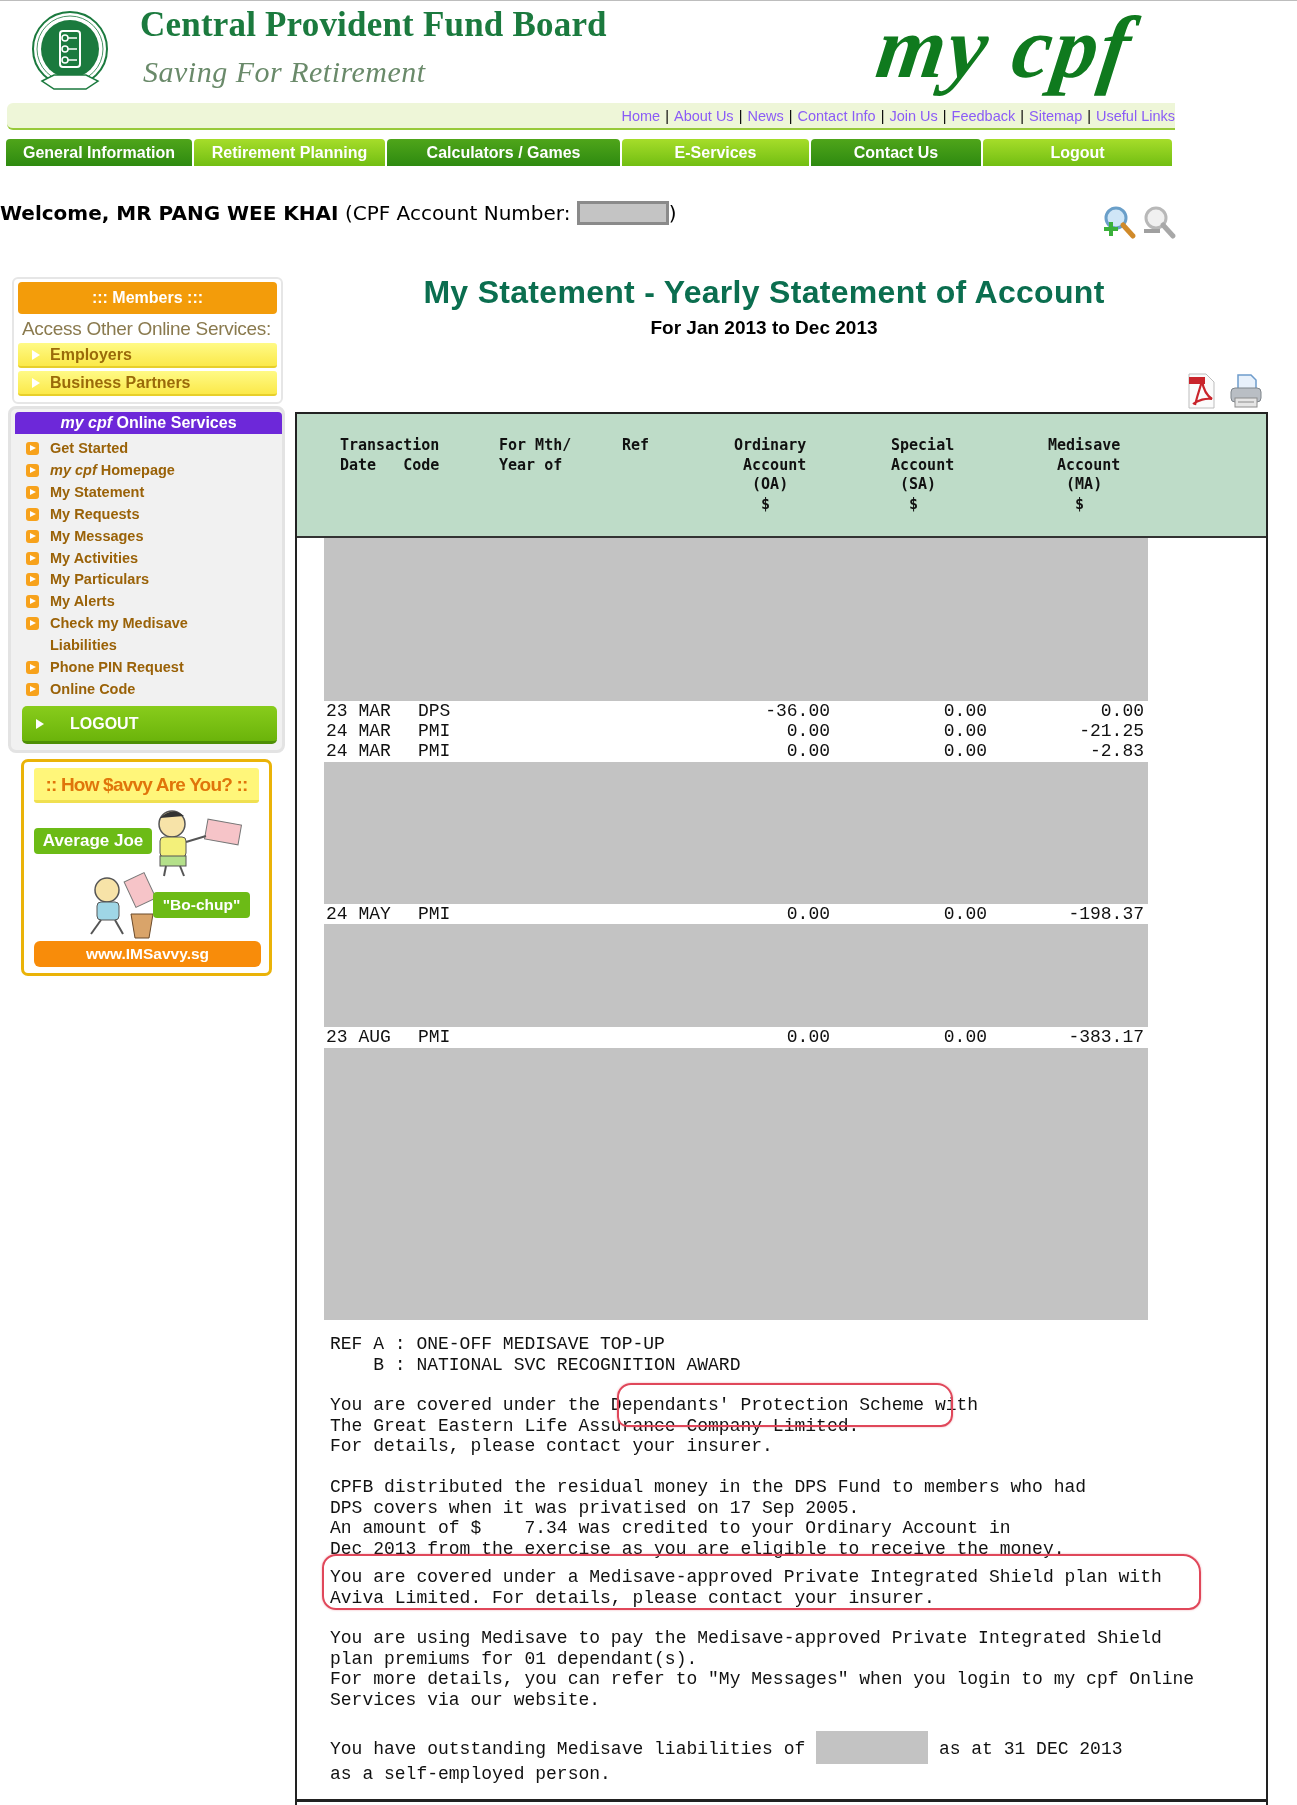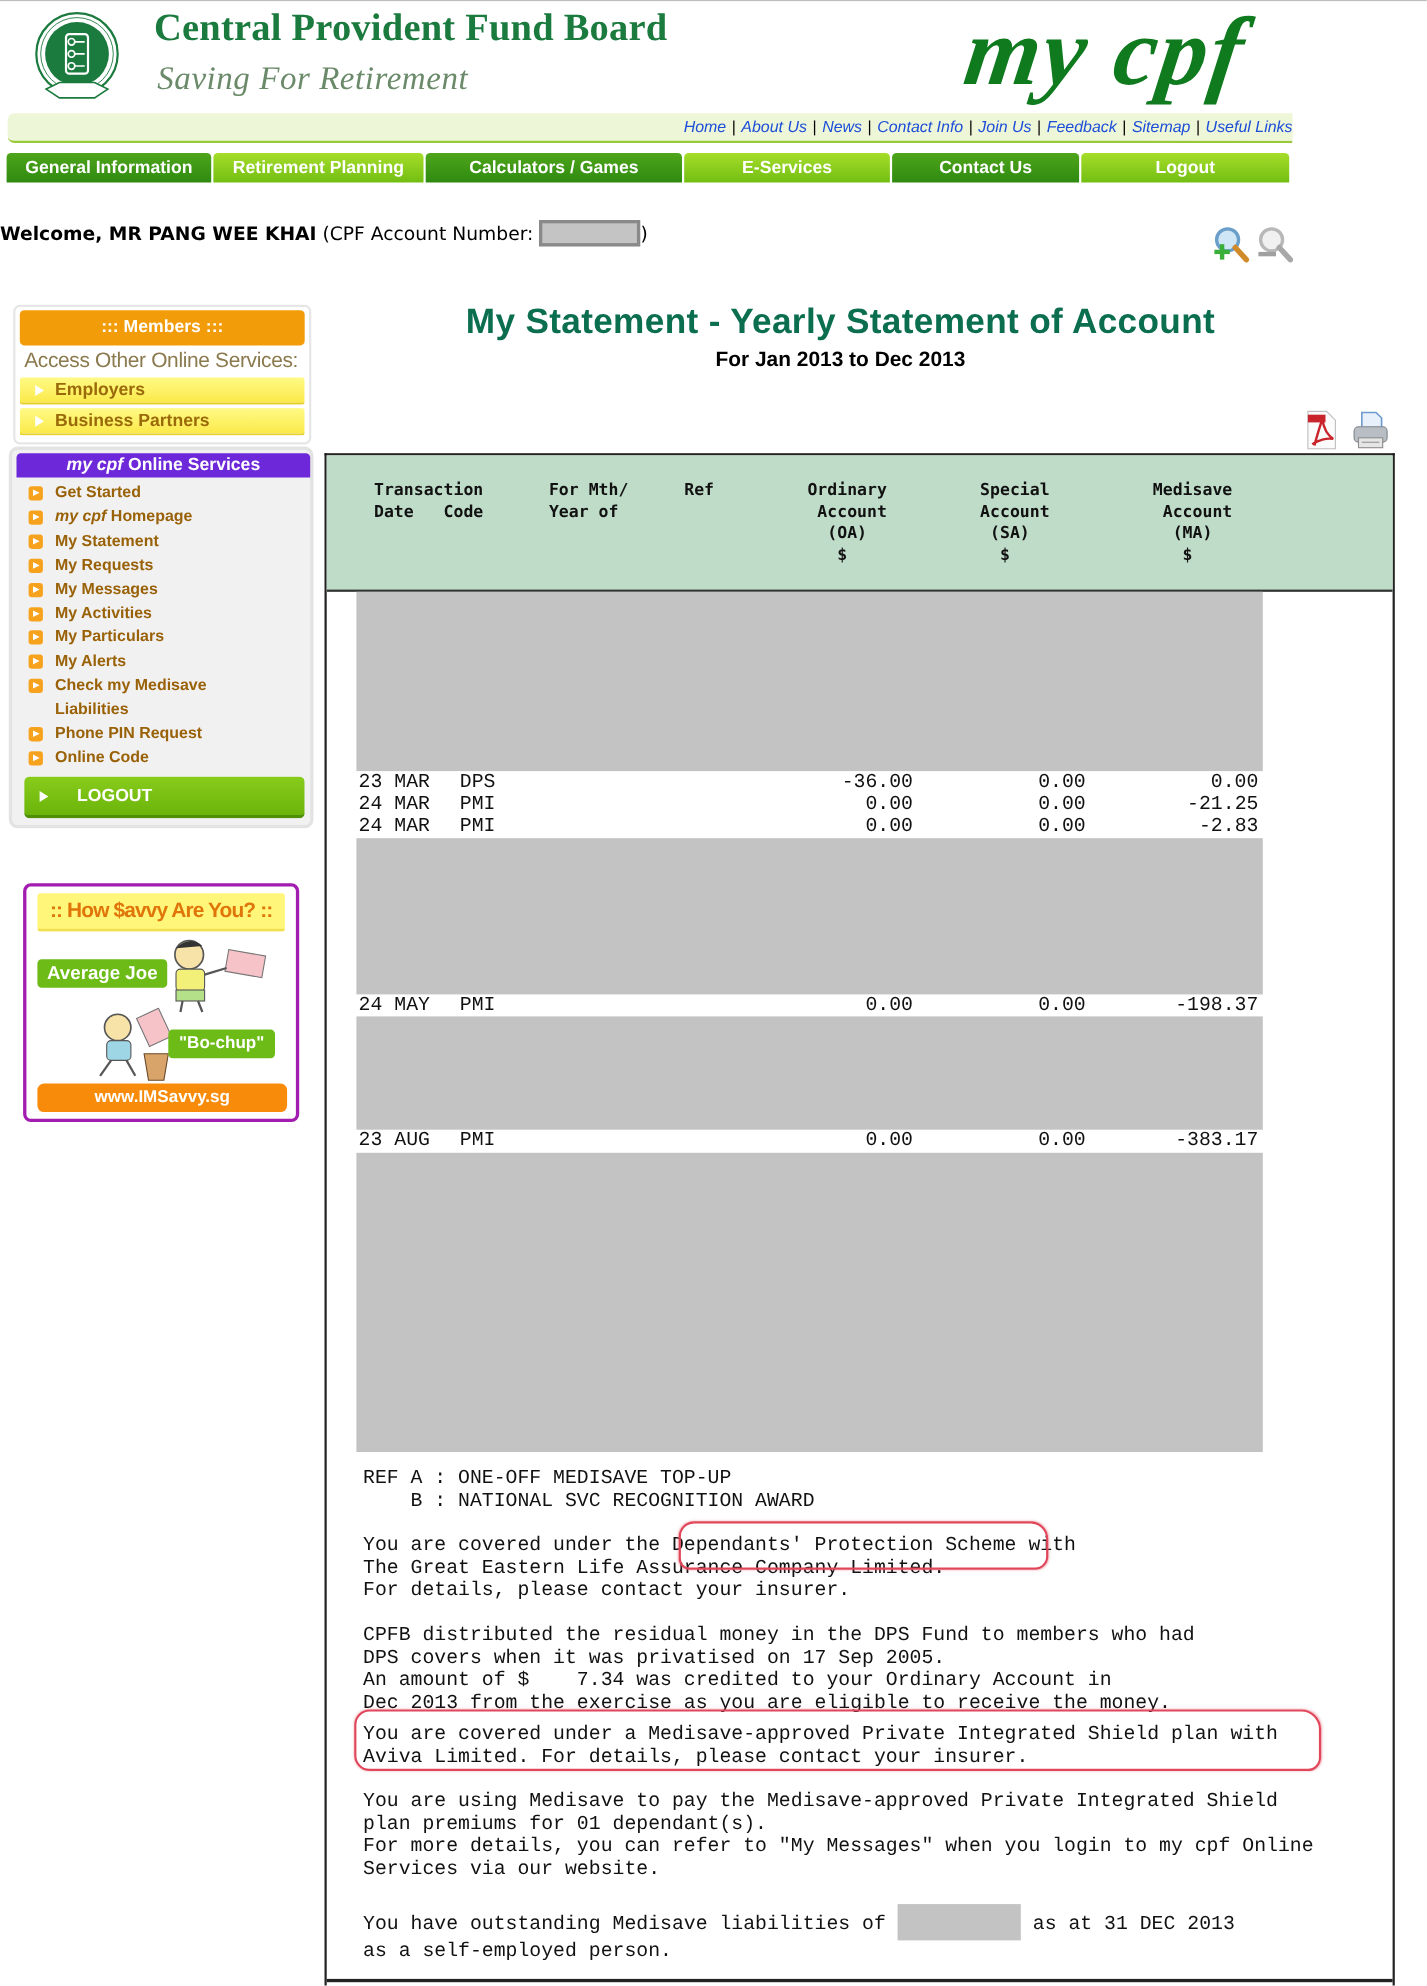--- a/index.html
+++ b/index.html
@@ -12,29 +12,29 @@
   .abs { position: absolute; }
 
   
   #logo { left: 28px; top: 8px; width: 84px; height: 88px; }
   #brand-title { left: 140px; top: 4px; font-family: "Liberation Serif", serif; font-weight: bold; font-size: 35px; color: #1b7a3e; letter-spacing: 0.2px; white-space: nowrap; }
   #brand-tagline { left: 143px; top: 54px; font-family: "Liberation Serif", serif; font-style: italic; font-size: 30px; color: #6a8a6a; white-space: nowrap; letter-spacing: 0.5px; }
   #mycpf-logo { left: 878px; top: -4px; font-family: "Liberation Serif", serif; font-style: italic; font-weight: bold; font-size: 88px; color: #0f7a1e; white-space: nowrap; letter-spacing: 2px; transform: skewX(-8deg); }
 
   #toplinks { left: 7px; top: 102px; width: 1168px; height: 27px; background: #eef6d8; border-bottom: 2px solid #97c93a; border-radius: 6px 0 0 6px; text-align: right; padding-right: 0; font-size: 14.5px; line-height: 27px; color: #000; }
   #toplinks span.sep { margin: 0 5px; }
-  #toplinks a { color: #1d4ed8; text-decoration: none; font-style: italic; }
+  #toplinks a { color: #8b5cf6; text-decoration: none; }
 
   #mainnav { left: 6px; top: 138px; height: 27px; display: flex; gap: 2px; }
   .navitem { height: 27px; color: #fff; font-weight: bold; font-size: 16px; line-height: 27px; text-align: center; border-radius: 4px 4px 0 0; white-space: nowrap; }
   .nav-dark { background: linear-gradient(#4fa51a, #2e8a10); }
   .nav-light { background: linear-gradient(#a6dd2a, #72be12); }
 
   
-  #welcome { left: 0; top: 201px; font-family: "DejaVu Sans", sans-serif; font-size: 17px; line-height: 22px; }
+  #welcome { left: 0; top: 201px; font-family: "DejaVu Sans", sans-serif; font-size: 20px; line-height: 22px; }
   #welcome b { font-weight: bold; }
   .redact-acct { display: inline-block; width: 92px; height: 24px; background: #c4c4c4; border: 3px solid #8a8a8a; vertical-align: middle; margin-top: -3px; }
   #zoom-icons { left: 1100px; top: 202px; display: flex; gap: 2px; }
   .mag { width: 38px; height: 38px; }
 
   
   #members-box { left: 12px; top: 276px; width: 271px; height: 127px; border: 2px solid #e6e6e6; border-radius: 6px; background: #fff; padding-left: 13px; }
   #members-head { position: absolute; left: 4px; top: 3px; width: 259px; height: 32px; background: #f39c0a; border-radius: 4px; color: #fff; font-weight: bold; font-size: 16px; line-height: 32px; text-align: center; }
   #access-label { position: absolute; left: 8px; top: 39px; font-size: 19px; color: #8a7a4e; letter-spacing: -0.3px; white-space: nowrap; }
   .yellow-link { position: absolute; left: 4px; width: 259px; height: 25px; background: linear-gradient(#fffa86, #fbe94a); border-bottom: 2px solid #e7cf2a; border-radius: 3px; color: #9a6a0a; font-weight: bold; font-size: 16px; line-height: 24px; padding-left: 32px; }
@@ -43,21 +43,21 @@
   #services-box { left: 8px; top: 405px; width: 277px; height: 347px; background: #f1f1f1; border: 3px solid #e3e3e3; border-radius: 8px; }
   #services-head { position: absolute; left: 4px; top: 3px; width: 267px; height: 22px; background: #6d28d9; color: #fff; font-weight: bold; font-size: 16px; line-height: 22px; text-align: center; border-radius: 4px 4px 0 0; }
   #services-head i { font-style: italic; }
   .svc-item { position: absolute; left: 5px; font-size: 14.5px; font-weight: bold; color: #9a6208; height: 22px; line-height: 22px; padding-left: 34px; white-space: nowrap; }
   .svc-item .obul { position: absolute; left: 10px; top: 5px; width: 13px; height: 13px; background: #f7a21c; border-radius: 3px; }
   .svc-item .obul::after { content: ""; position: absolute; left: 4px; top: 3px; border-left: 6px solid #fff; border-top: 3.5px solid transparent; border-bottom: 3.5px solid transparent; }
   .svc-item i { font-style: italic; }
   #svc-logout { position: absolute; left: 11px; top: 297px; width: 255px; height: 38px; background: linear-gradient(#88cc1c, #6bb40a); border-radius: 5px; border-bottom: 3px solid #4e8f06; color: #fff; font-weight: bold; font-size: 16px; line-height: 36px; padding-left: 48px; }
   #svc-logout .tri { position: absolute; left: 14px; top: 13px; border-left: 8px solid #fff; border-top: 5px solid transparent; border-bottom: 5px solid transparent; }
 
-  #savvy-box { left: 21px; top: 758px; width: 251px; height: 217px; border: 3px solid #a21caf; border-radius: 7px; background: #fff; margin-top: 44px; }
+  #savvy-box { left: 21px; top: 758px; width: 251px; height: 217px; border: 3px solid #eab308; border-radius: 7px; background: #fff; }
   #savvy-head { position: absolute; left: 10px; top: 6px; width: 225px; height: 35px; background: #fff67a; border-bottom: 3px solid #f0e050; border-radius: 3px; color: #e0750a; font-weight: bold; font-size: 19px; line-height: 34px; text-align: center; letter-spacing: -0.8px; white-space: nowrap; }
   #avg-joe { position: absolute; left: 10px; top: 66px; width: 118px; height: 26px; background: #6cbb16; border-radius: 4px; color: #fff; font-weight: bold; font-size: 17px; line-height: 26px; text-align: center; }
   #bochup { position: absolute; left: 129px; top: 130px; width: 97px; height: 26px; background: #6cbb16; border-radius: 4px; color: #fff; font-weight: bold; font-size: 15.5px; line-height: 26px; text-align: center; }
   #imsavvy { position: absolute; left: 10px; top: 179px; width: 227px; height: 26px; background: #f88c0a; border-radius: 6px; color: #fff; font-weight: bold; font-size: 15.5px; line-height: 26px; text-align: center; }
   .cartoon { position: absolute; }
 
   
   #page-title { left: 300px; top: 273px; width: 928px; text-align: center; font-weight: bold; font-size: 32px; color: #0b6e4f; white-space: nowrap; letter-spacing: 0.3px; }
   #page-subtitle { left: 300px; top: 316px; width: 928px; text-align: center; font-weight: bold; font-size: 19px; color: #000; }
   #pdf-icon { left: 1186px; top: 372px; width: 30px; height: 36px; }

